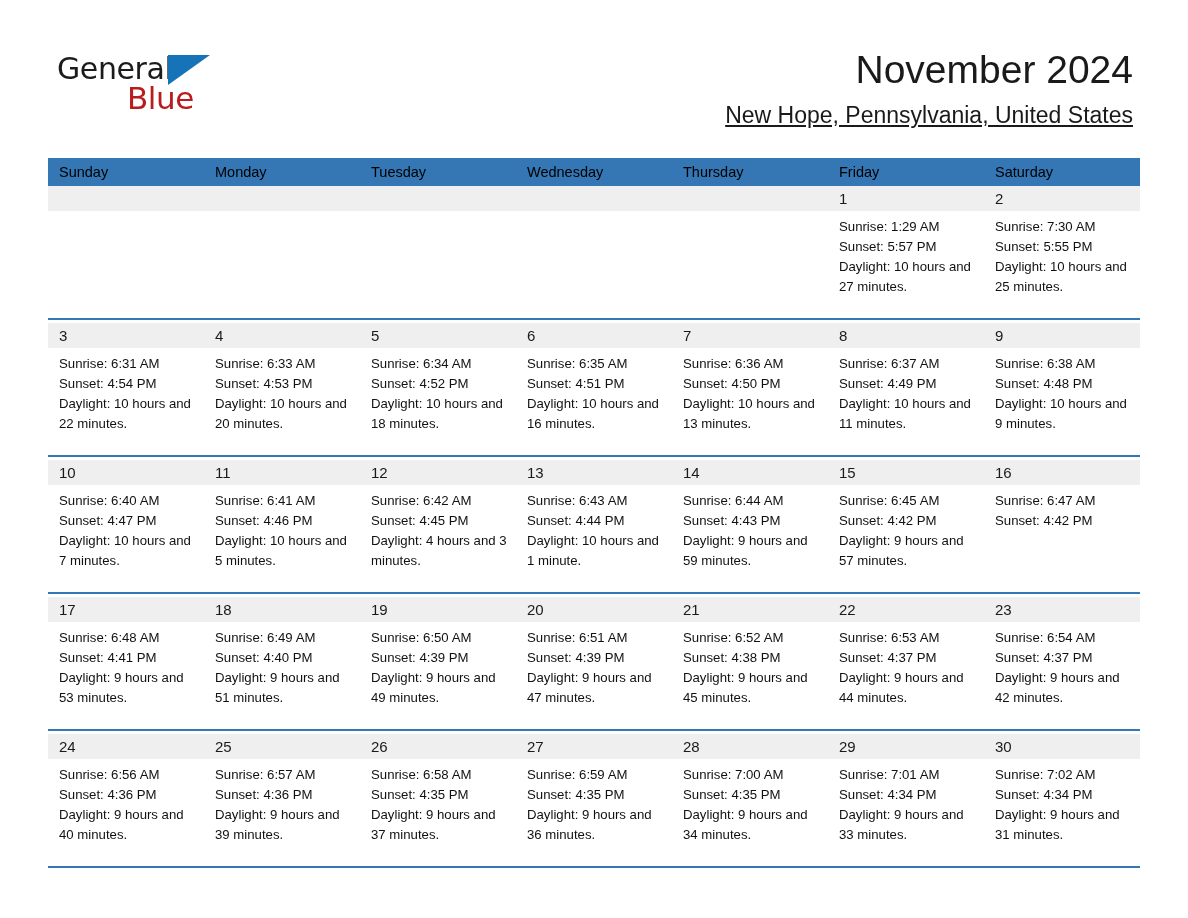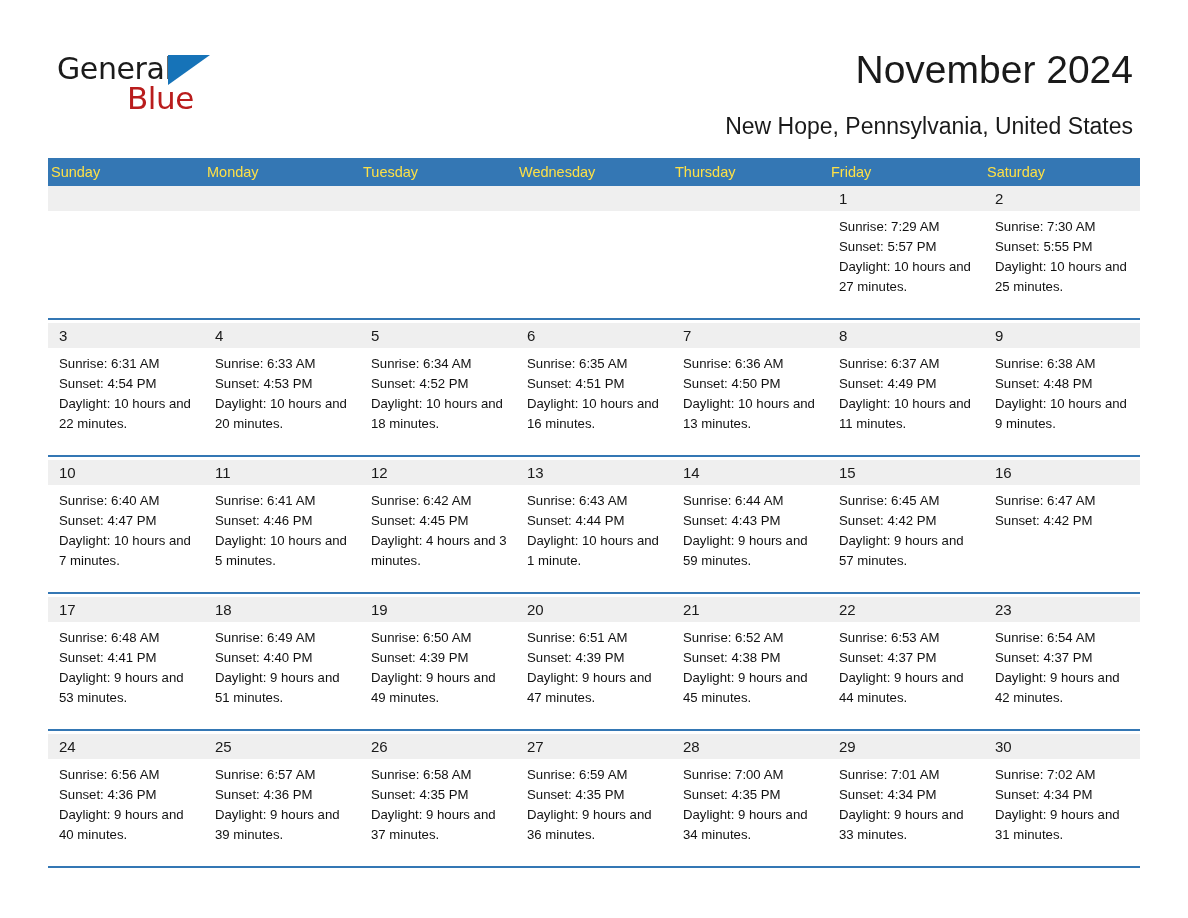--- a/index.html
+++ b/index.html
@@ -76,45 +76,46 @@
     top: 48px;
     font-size: 39px;
     font-weight: normal;
     color: #1a1a1a;
     letter-spacing: 0px;
     white-space: nowrap;
   }
   .subtitle {
     position: absolute;
     right: 55px;
-    top: 113px;
+    top: 102px;
     font-size: 23px;
     font-weight: normal;
     color: #1a1a1a;
     white-space: nowrap;
+    text-decoration: underline;
   }
 
   
   .calendar {
     position: absolute;
     left: 48px;
     top: 158px;
     width: 1092px;
   }
   .weekday-row {
     display: flex;
     background: #3477b4;
     height: 28px;
   }
   .weekday {
     flex: 1 1 0;
-    color: #fde047;
+    color: #000000;
     font-size: 14.5px;
     line-height: 28px;
-    padding-left: 3px;
+    padding-left: 11px;
     box-sizing: border-box;
     white-space: nowrap;
   }
   .week {
     display: flex;
     border-top: 3px solid #ffffff;
     border-bottom: 2px solid #3477b4;
   }
   .week:first-of-type {
     border-top: none;
@@ -200,21 +201,21 @@
             <div class="day-num-bar"></div>
             <div class="day-body"></div>
           </div>
           <div class="day empty">
             <div class="day-num-bar"></div>
             <div class="day-body"></div>
           </div>
           <div class="day">
             <div class="day-num-bar">1</div>
             <div class="day-body">
-              <div>Sunrise: 7:29 AM</div>
+              <div>Sunrise: 1:29 AM</div>
               <div>Sunset: 5:57 PM</div>
               <div class="daylight-line">Daylight: 10 hours and 27 minutes.</div>
             </div>
           </div>
           <div class="day">
             <div class="day-num-bar">2</div>
             <div class="day-body">
               <div>Sunrise: 7:30 AM</div>
               <div>Sunset: 5:55 PM</div>
               <div class="daylight-line">Daylight: 10 hours and 25 minutes.</div>

